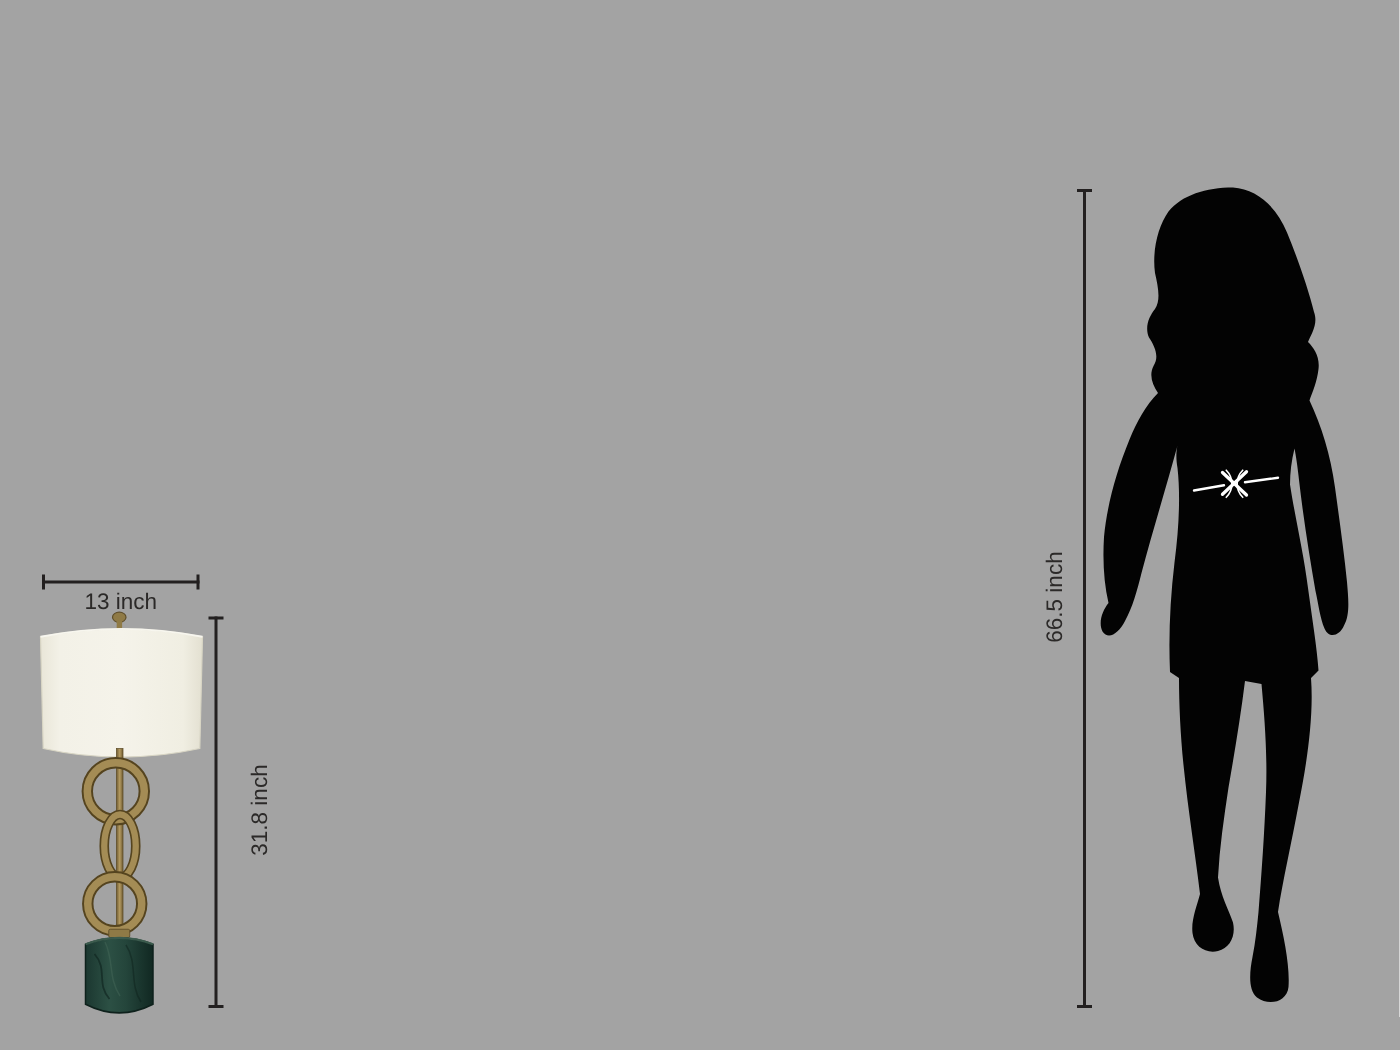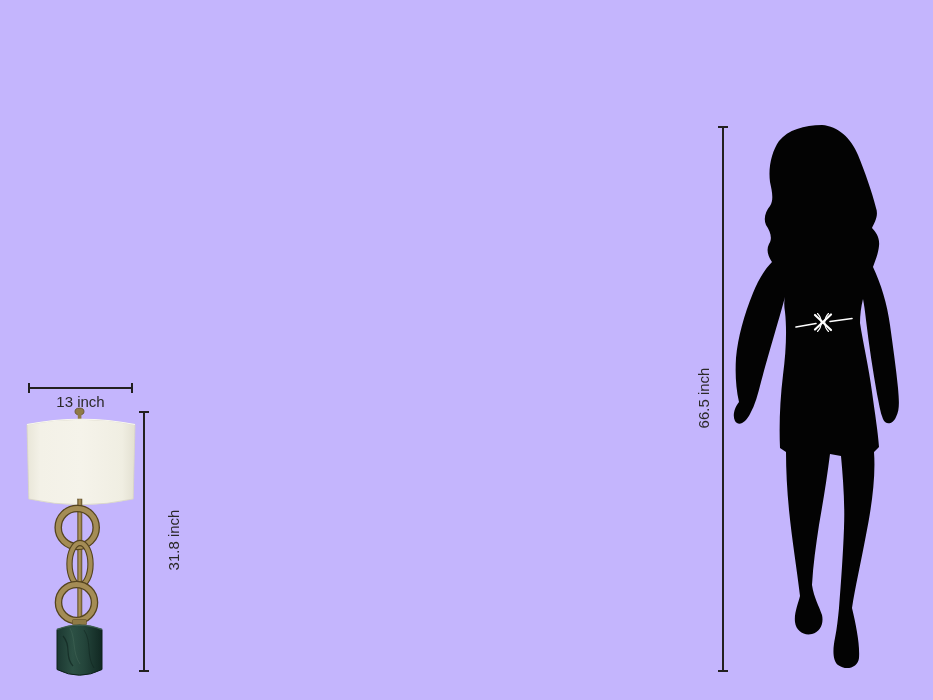--- a/index.html
+++ b/index.html
@@ -1,17 +1,17 @@
 <!DOCTYPE html>
 <html><head>
 <meta charset="utf-8">
 <style>
   html,body{margin:0;padding:0;background:#ffffff;}
   .stage{
-    position:relative;width:933px;height:700px;background:#c4b5fd;overflow:hidden;
+    position:relative;width:933px;height:700px;background:#a3a3a3;overflow:hidden;
     font-family:"Liberation Sans",sans-serif;
   }
   svg{position:absolute;display:block;}
   .dim-line{position:absolute;background:#232020;}
   .dim-line.h{height:2px;}
   .dim-line.v{width:2px;}
   .tick{position:absolute;background:#232020;}
   .h > .tick{width:2px;height:10px;top:-4px;}
   .h > .tick.start{left:0;}
   .h > .tick.end{right:0;}

